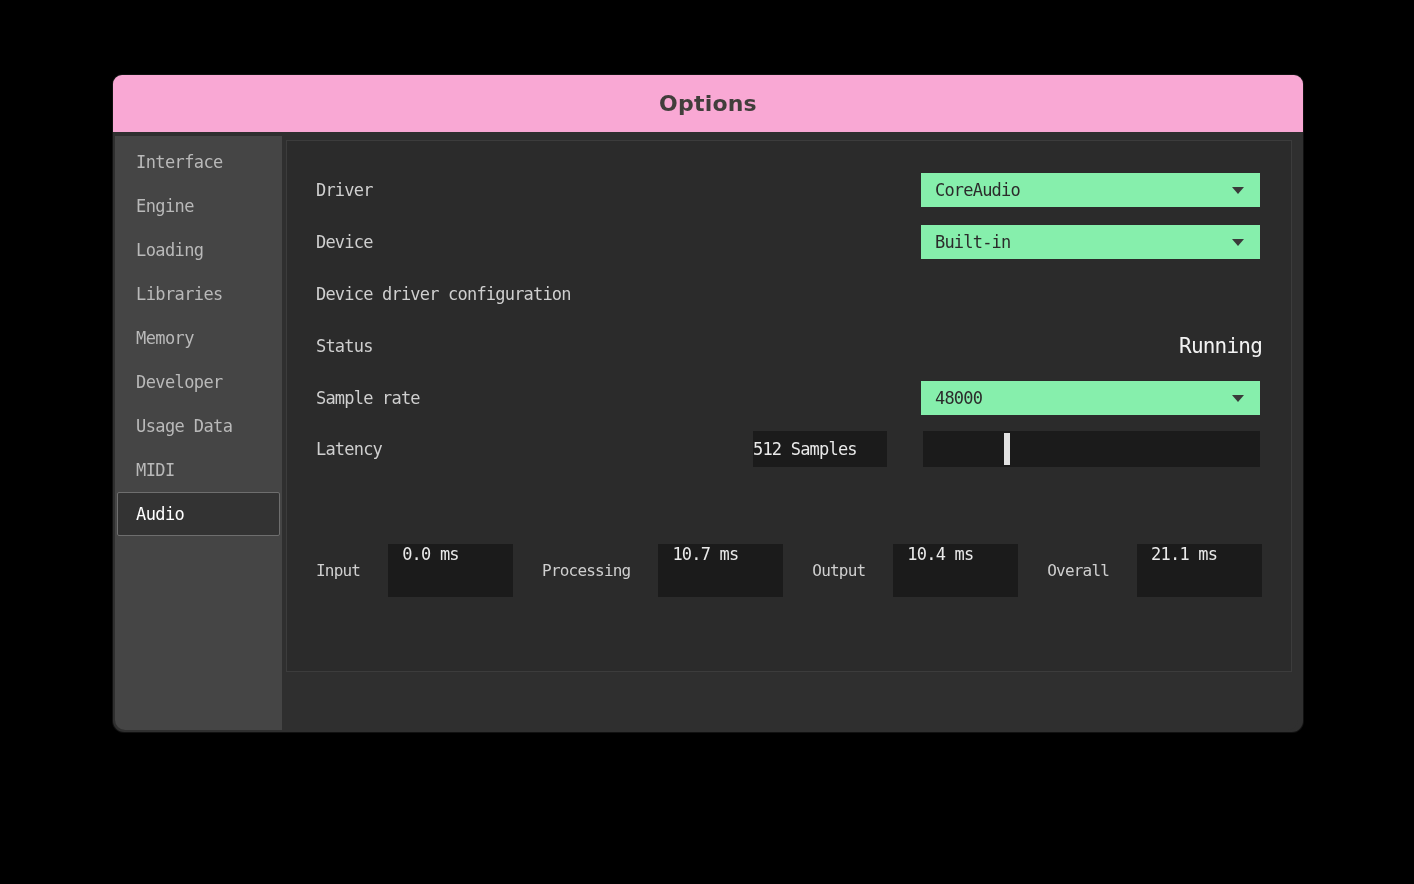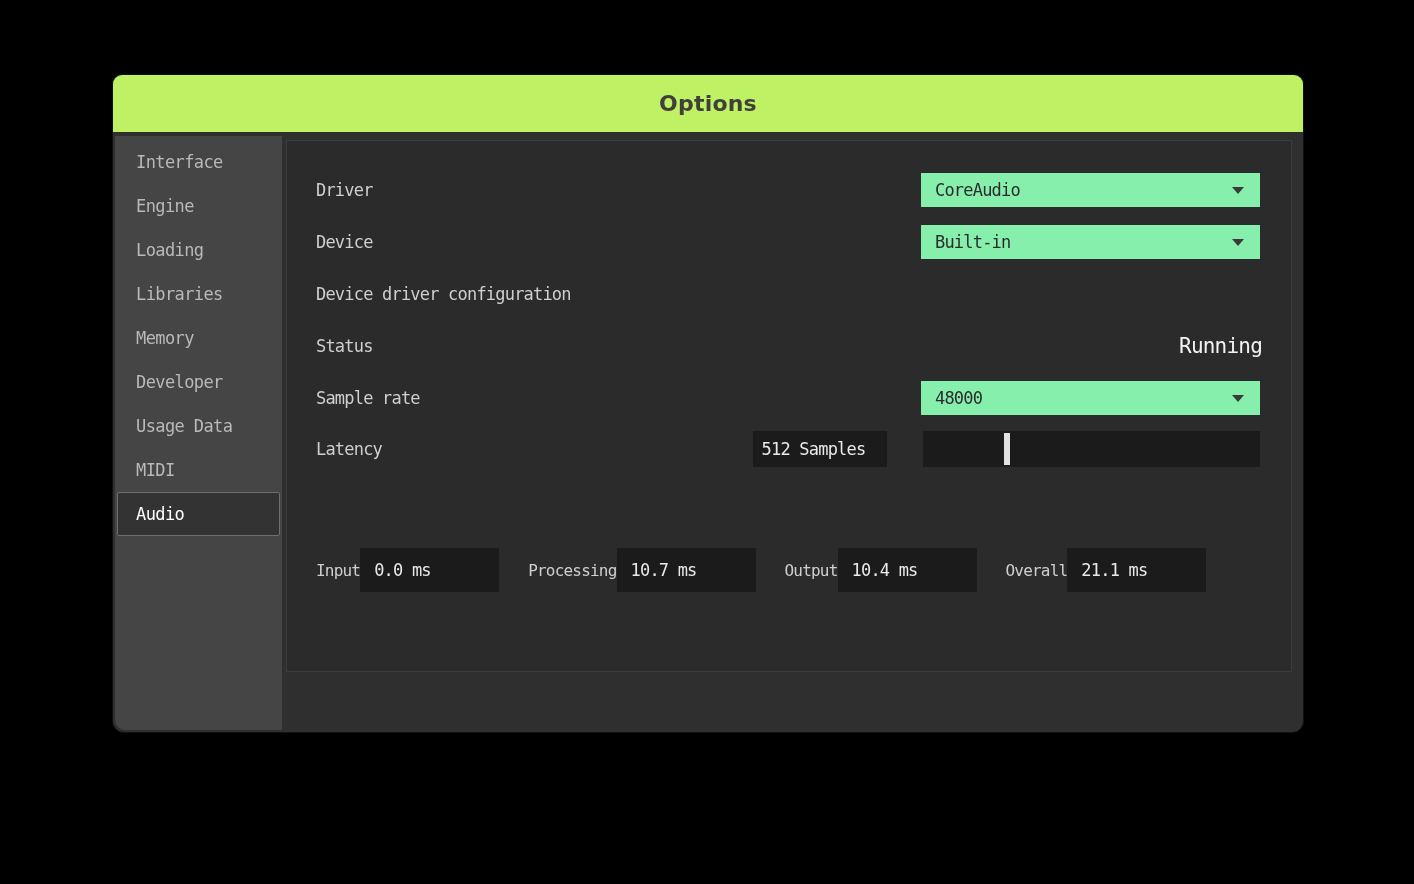--- a/index.html
+++ b/index.html
@@ -28,21 +28,21 @@
     box-shadow: 0 0 0 1px #111;
   }
 
   
   #title-bar {
     position: absolute;
     left: 0;
     top: 0;
     width: 1190px;
     height: 57px;
-    background: #bef264;
+    background: #f9a8d4;
     border-radius: 9px 9px 0 0;
     display: flex;
     align-items: center;
     justify-content: center;
   }
   #title-text {
     font-family: "DejaVu Sans", sans-serif;
     font-size: 22px;
     font-weight: bold;
     color: #413e3b;
@@ -163,21 +163,21 @@
 
   
   .latency-value-box {
     position: absolute;
     left: 466px;
     width: 134px;
     height: 36px;
     background: #1b1b1b;
     display: flex;
     align-items: center;
-    justify-content: center;
+    justify-content: flex-start;
   }
   .latency-value-text {
     margin-right: 13px;
     color: #e9e9e9;
     font-family: "DejaVu Sans Mono", monospace;
     font-size: 17px;
     letter-spacing: -0.8px;
   }
   .latency-slider {
     position: absolute;
@@ -208,25 +208,24 @@
     box-sizing: border-box;
   }
   .stat-label {
     color: #cfcfcf;
     font-family: "DejaVu Sans Mono", monospace;
     font-size: 16px;
     letter-spacing: -0.8px;
     white-space: nowrap;
   }
   .stat-box {
-    height: 44px;
+    height: 53px;
     background: #1b1b1b;
     display: flex;
-    align-items: center;
-    margin-left: 0;
+    margin-left: 28px;
     margin-right: 29px;
   }
   .stat-text {
     margin-left: 14px;
     margin-right: 14px;
     color: #e9e9e9;
     font-family: "DejaVu Sans Mono", monospace;
     font-size: 17px;
     letter-spacing: -0.8px;
     white-space: nowrap;

